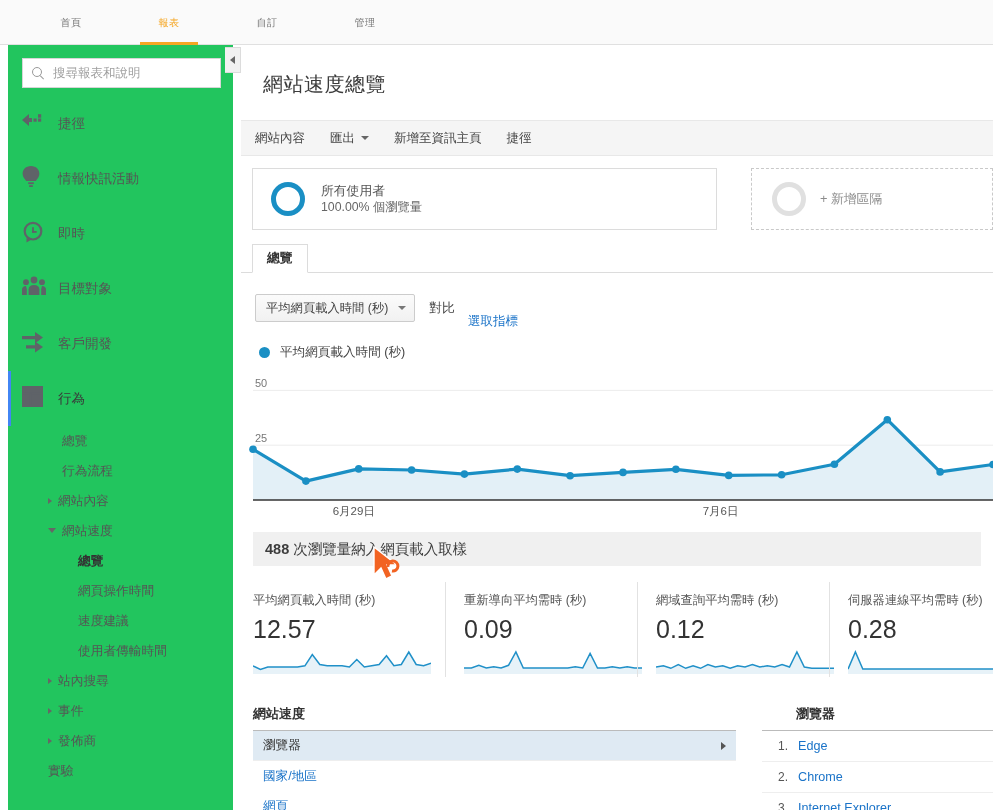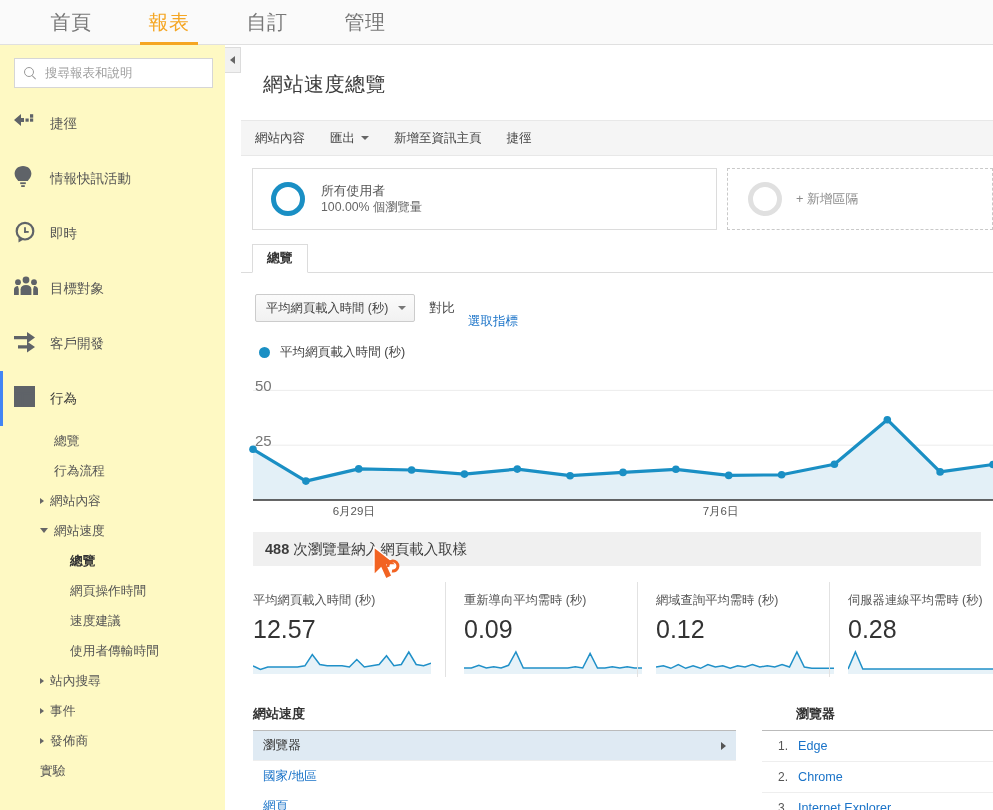--- a/index.html
+++ b/index.html
@@ -18,35 +18,35 @@
   .topnav {
     position: absolute; top: 0; left: 0; width: 993px; height: 45px;
     background: #fafafa;
     border-bottom: 1px solid #e0e0e0;
   }
   .topnav-inner { display: flex; height: 45px; align-items: stretch; padding-left: 22px; }
   .nav-tab {
     position: relative;
     display: flex; align-items: center; justify-content: center;
     width: 98px;
-    font-size: 20px;
+    font-size: 10px;
     color: #777;
     cursor: pointer;
     letter-spacing: 0.5px;
   }
   .nav-tab.active { color: #f5a623; }
   .nav-tab.active::after {
     content: ""; position: absolute; left: 20px; right: 20px; bottom: 0;
     height: 3px; background: #f5a623;
   }
 
   
   .sidebar {
-    position: absolute; top: 45px; left: 0; width: 225px; height: 765px;
-    background: #fef9c3;
+    position: absolute; top: 45px; left: 8px; width: 225px; height: 765px;
+    background: #22c55e;
     overflow: hidden;
   }
   .search-wrap { padding: 13px 12px 0 14px; }
   .search-box {
     position: relative;
     height: 30px;
     background: #fff;
     border: 1px solid #d6d6d6;
     display: flex; align-items: center;
   }
@@ -169,20 +169,21 @@
     flex: 0 0 auto;
   }
   .segment-text { margin-left: 16px; line-height: 1.35; }
   .segment-title { font-size: 12.8px; color: #555; }
   .segment-sub { font-size: 12.3px; color: #666; }
   .add-segment {
     flex: 1; height: 62px;
     border: 1px dashed #c9c9c9; background: #fff;
     display: flex; align-items: center; padding-left: 20px;
     cursor: pointer;
+    margin-left: 24px;
   }
   .donut-empty {
     width: 34px; height: 34px; border-radius: 50%;
     border: 5px solid #e0e0e0; flex: 0 0 auto;
   }
   .add-segment-label { margin-left: 14px; font-size: 12.8px; color: #8b8b8b; }
 
   
   .tabstrip {
     margin-top: 14px;
@@ -221,21 +222,21 @@
 
   
   .legend { display: flex; align-items: center; padding: 14px 0 0 18px; }
   .legend-dot { width: 11px; height: 11px; border-radius: 50%; background: #1a8fc4; }
   .legend-label { font-size: 12.6px; color: #444; margin-left: 10px; }
 
   
   .chart-area { position: relative; margin: 6px 0 0 0; height: 155px; }
   .chart-svg { display: block; }
   .axis-label {
-    position: absolute; font-size: 15px; color: #777;
+    position: absolute; font-size: 11px; color: #777;
   }
   .xlabels { position: relative; height: 22px; }
   .xlabel { position: absolute; font-size: 11.5px; color: #555; top: 2px; }
 
   
   .sample-bar {
     margin: 10px 12px 16px 12px;
     height: 34px; background: #f0f0f0;
     display: flex; align-items: center; padding-left: 12px;
     font-size: 14.5px; color: #3c3c3c;

